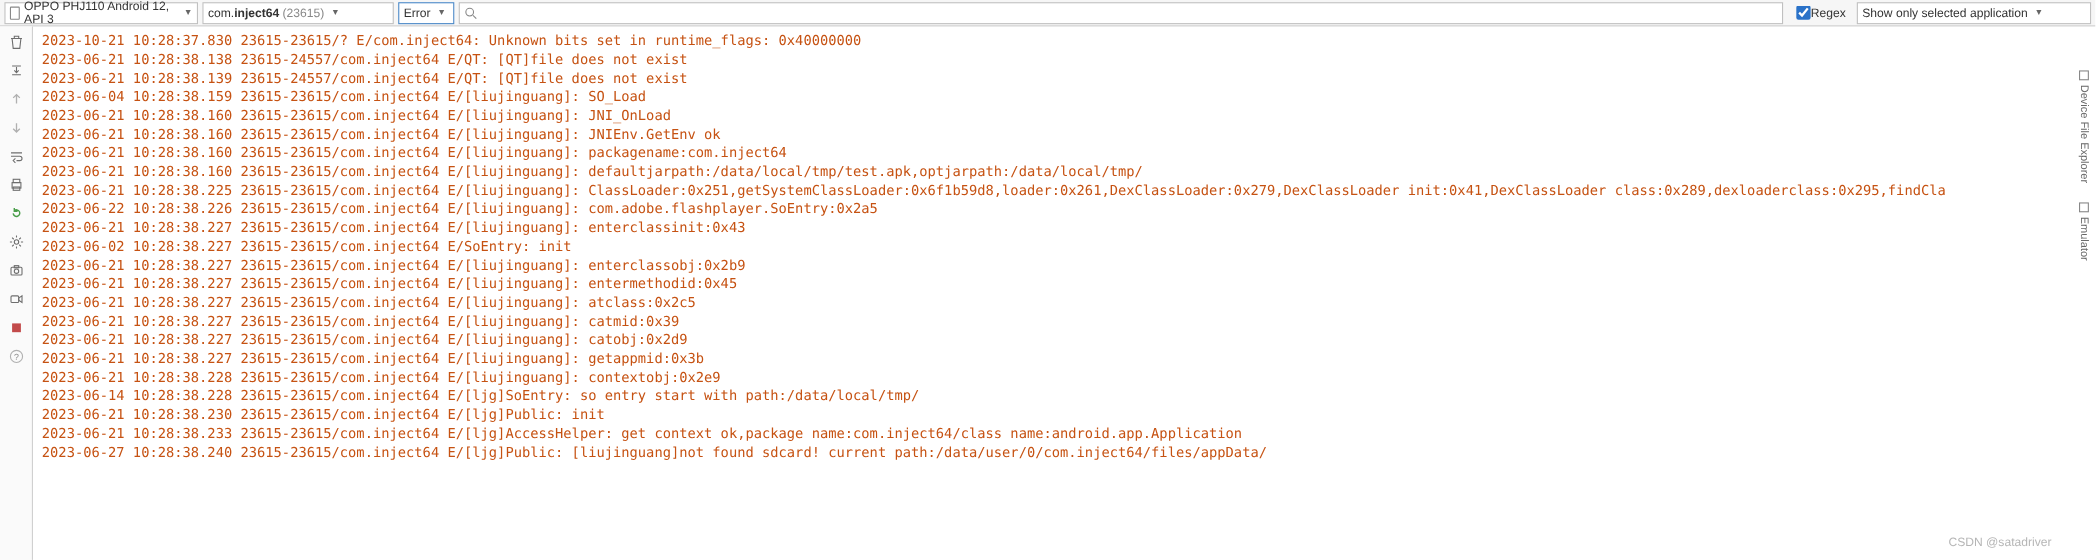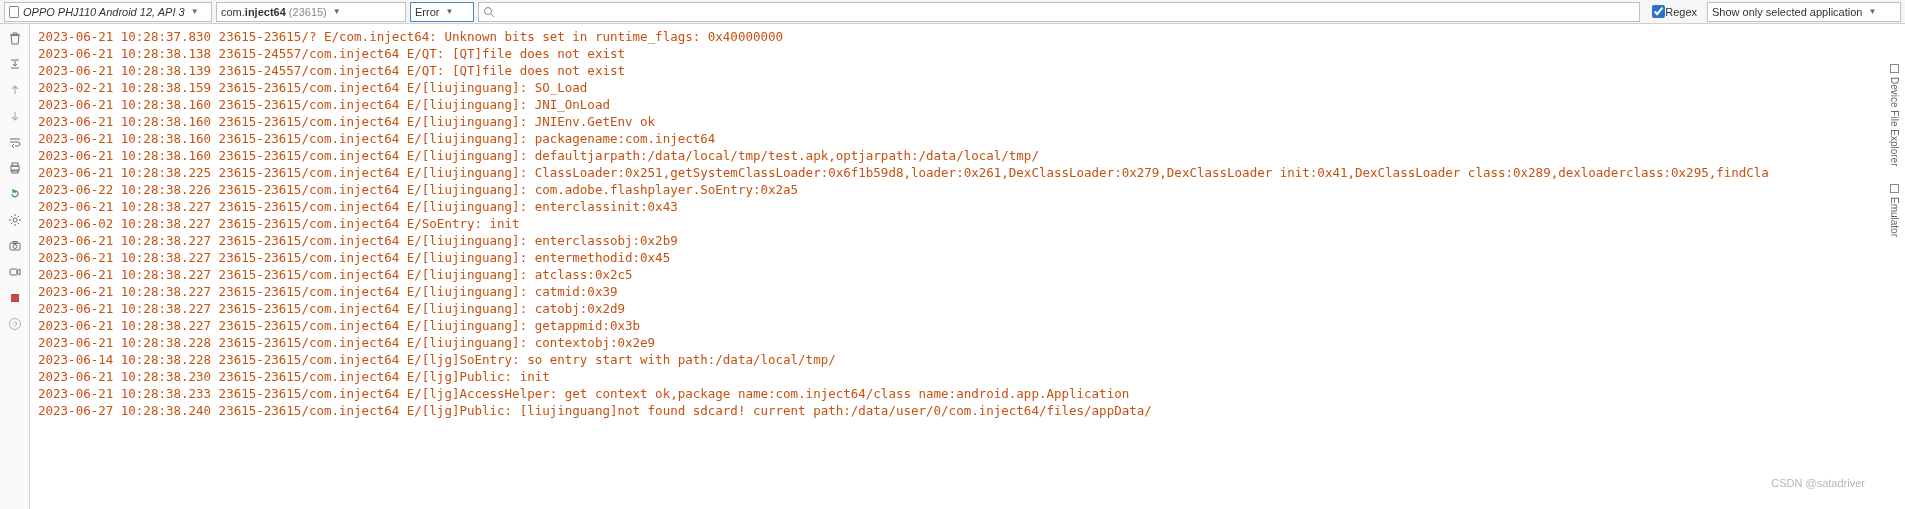--- a/index.html
+++ b/index.html
@@ -1,39 +1,39 @@
 <!DOCTYPE html>
 <html><head>
 <meta charset="utf-8">
 <style>
 * { margin: 0; padding: 0; box-sizing: border-box; }
 body { font-family: "Segoe UI", Arial, sans-serif; font-size: 12px; background: #fff; color: #333; overflow: hidden; width: 1905px; height: 509px; position: relative; }
 .toolbar { display: flex; align-items: center; height: 24px; border-bottom: 1px solid #d0d0d0; background: #f6f6f6; padding: 0 4px; gap: 4px; }
 .dropdown { display: flex; align-items: center; height: 20px; background: #fff; border: 1px solid #c0c0c0; padding: 0 4px; font-size: 11px; position: relative; }
 .dropdown .arrow { margin-left: 6px; font-size: 8px; color: #666; }
 .dev-icon { width: 10px; height: 12px; background: #fff; border: 1px solid #888; border-radius: 1px; margin-right: 4px; }
-.dd-device { width: 208px; font-style: italic; }
-.dd-process { width: 190px; }
-.dd-level { width: 64px; border: 1px solid #4a88c7; }
+.dd-device { width: 176px; }
+.dd-process { width: 174px; }
+.dd-level { width: 51px; border: 1px solid #4a88c7; }
 .search-wrap { flex: 1; display: flex; align-items: center; height: 20px; background: #fff; border: 1px solid #c0c0c0; padding: 0 4px; }
 .search-icon { width: 12px; height: 12px; margin-right: 4px; }
 .search-icon svg { display: block; }
 .chk { display: flex; align-items: flex-end; gap: 0; font-size: 11px; margin-left: 8px; }
 .chk input { width: 13px; height: 13px; accent-color: #2a72c8; }
-.dd-scope { width: 194px; margin-left: 6px; }
+.dd-scope { width: 213px; margin-left: 6px; }
 .main { display: flex; height: calc(100% - 24px); }
 .gutter { width: 30px; border-right: 1px solid #d0d0d0; background: #fafafa; display: flex; flex-direction: column; align-items: center; padding-top: 6px; gap: 10px; }
 .gicon { width: 16px; height: 16px; display: flex; align-items: center; justify-content: center; color: #6e6e6e; cursor: pointer; }
 .gicon svg { display: block; }
 .logpane { flex: 1; overflow: auto; font-family: "Consolas", "Menlo", monospace; font-size: 12.5px; line-height: 17px; padding: 4px 0 0 8px; white-space: nowrap; }
 .logline { color: #c65212; }
 .side-tabs { position: absolute; right: 0; top: 24px; width: 22px; display: flex; flex-direction: column; align-items: center; gap: 18px; padding-top: 40px; }
 .side-tab { writing-mode: vertical-rl; font-size: 10px; color: #666; display: flex; align-items: center; gap: 4px; cursor: pointer; }
 .side-tab .sq { width: 9px; height: 9px; border: 1px solid #888; }
-.watermark { position: absolute; right: 40px; bottom: 20px; font-size: 11px; color: rgba(120,120,120,0.55); margin-left: 20px; }
+.watermark { position: absolute; right: 40px; bottom: 10px; font-size: 11px; color: rgba(120,120,120,0.55); margin-left: 20px; }
 .bold { font-weight: bold; }
 .dim { color: #888; }
 </style>
 </head>
 <body>
 
 <div class="toolbar">
   <div class="dropdown dd-device">
     <span class="dev-icon"></span>
     <span>OPPO PHJ110 Android 12, API 3</span>
@@ -132,24 +132,24 @@
         </svg>
       </div>
     <div class="gicon">
         <svg width="14" height="14" viewBox="0 0 14 14">
           <circle cx="7" cy="7" r="5.5" stroke="#b0b0b0" fill="none"></circle>
           <text x="7" y="10" text-anchor="middle" font-size="8" fill="#888">?</text>
         </svg>
       </div>
   </div>
   <div class="logpane" id="logpane">
-      <div class="logline">2023-06-21 10:28:37.830 23615-23615/? E/com.inject64: Unknown bits set in runtime_flags: 0x40000000</div>
+      <div class="logline">2023-10-21 10:28:37.830 23615-23615/? E/com.inject64: Unknown bits set in runtime_flags: 0x40000000</div>
       <div class="logline">2023-06-21 10:28:38.138 23615-24557/com.inject64 E/QT: [QT]file does not exist</div>
       <div class="logline">2023-06-21 10:28:38.139 23615-24557/com.inject64 E/QT: [QT]file does not exist</div>
-      <div class="logline">2023-02-21 10:28:38.159 23615-23615/com.inject64 E/[liujinguang]: SO_Load</div>
+      <div class="logline">2023-06-04 10:28:38.159 23615-23615/com.inject64 E/[liujinguang]: SO_Load</div>
       <div class="logline">2023-06-21 10:28:38.160 23615-23615/com.inject64 E/[liujinguang]: JNI_OnLoad</div>
       <div class="logline">2023-06-21 10:28:38.160 23615-23615/com.inject64 E/[liujinguang]: JNIEnv.GetEnv ok</div>
       <div class="logline">2023-06-21 10:28:38.160 23615-23615/com.inject64 E/[liujinguang]: packagename:com.inject64</div>
       <div class="logline">2023-06-21 10:28:38.160 23615-23615/com.inject64 E/[liujinguang]: defaultjarpath:/data/local/tmp/test.apk,optjarpath:/data/local/tmp/</div>
       <div class="logline">2023-06-21 10:28:38.225 23615-23615/com.inject64 E/[liujinguang]: ClassLoader:0x251,getSystemClassLoader:0x6f1b59d8,loader:0x261,DexClassLoader:0x279,DexClassLoader init:0x41,DexClassLoader class:0x289,dexloaderclass:0x295,findCla</div>
       <div class="logline">2023-06-22 10:28:38.226 23615-23615/com.inject64 E/[liujinguang]: com.adobe.flashplayer.SoEntry:0x2a5</div>
       <div class="logline">2023-06-21 10:28:38.227 23615-23615/com.inject64 E/[liujinguang]: enterclassinit:0x43</div>
       <div class="logline">2023-06-02 10:28:38.227 23615-23615/com.inject64 E/SoEntry: init</div>
       <div class="logline">2023-06-21 10:28:38.227 23615-23615/com.inject64 E/[liujinguang]: enterclassobj:0x2b9</div>
       <div class="logline">2023-06-21 10:28:38.227 23615-23615/com.inject64 E/[liujinguang]: entermethodid:0x45</div>

